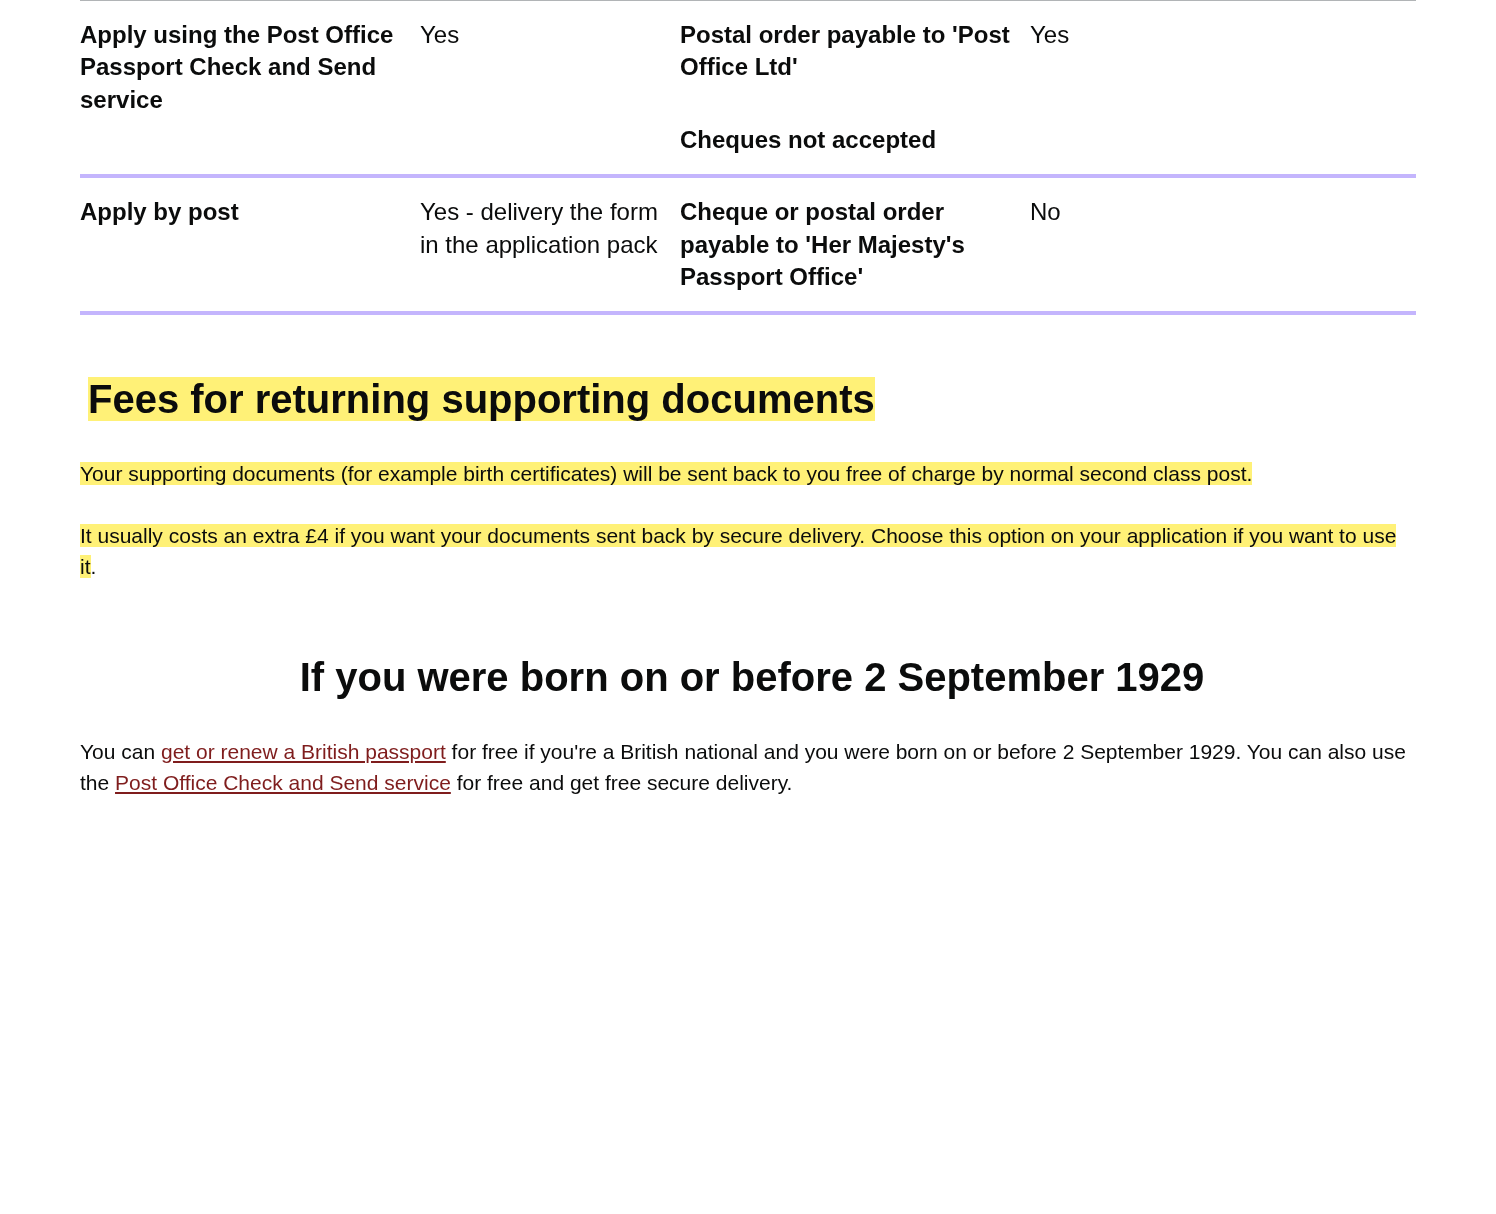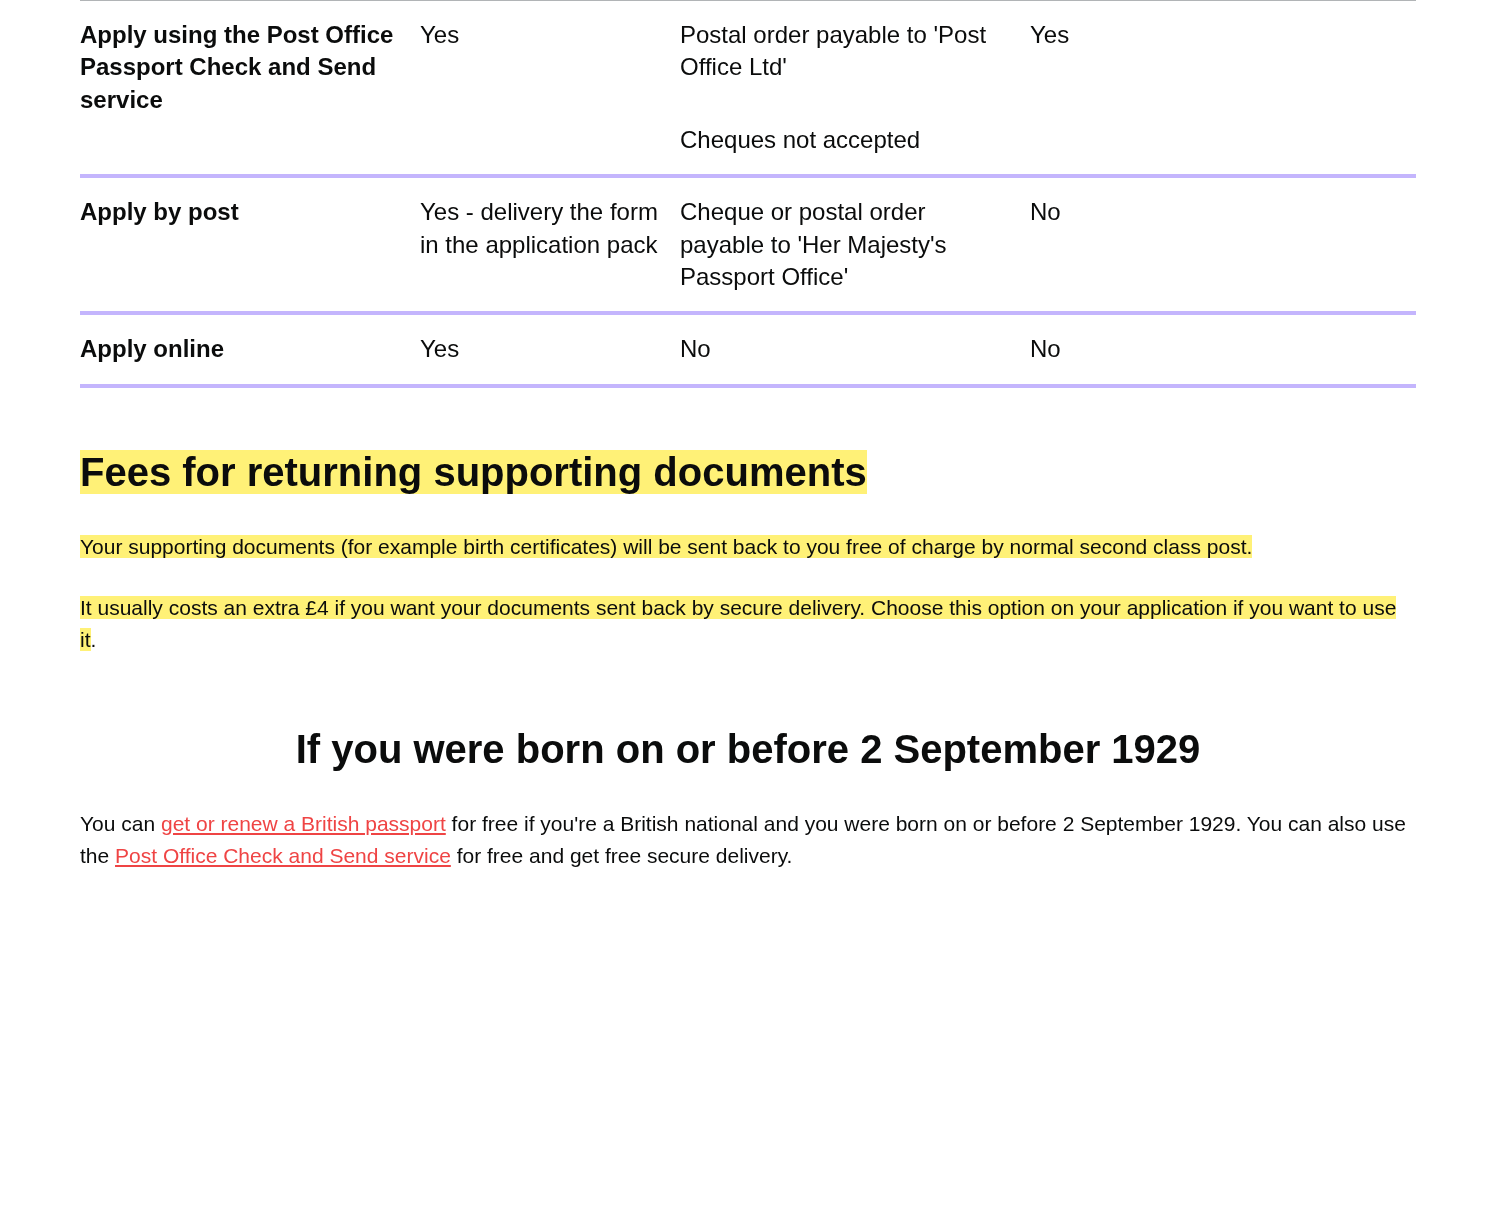--- a/index.html
+++ b/index.html
@@ -42,50 +42,52 @@
     }
     
     td:nth-child(2) {
       width: 260px;
       padding-right: 20px;
     }
     
     td:nth-child(3) {
       width: 350px;
       padding-right: 20px;
+      font-weight: bold;
     }
     
     td:nth-child(4) {
       width: auto;
     }
     
     .payment-secondary {
       margin-top: 40px;
     }
     
     h2 {
       font-size: 40px;
       font-weight: 700;
       line-height: 1.2;
       margin-bottom: 35px;
       margin-top: 30px;
+      margin-left: 8px;
     }
     
     p {
       font-size: 21px;
       line-height: 1.5;
       margin-bottom: 30px;
     }
     
     .highlight {
       background-color: #fff177;
     }
     
     a {
-      color: #ef4444;
+      color: #7f1d1d;
       text-decoration: underline;
     }
     
     .section-spacing {
       margin-top: 70px;
       text-align: center;
     }
   </style>
 </head>
 <body>
@@ -100,26 +102,20 @@
         <div class="payment-secondary">Cheques not accepted</div>
       </td>
       <td>Yes</td>
     </tr>
     <tr>
       <td>Apply by post</td>
       <td>Yes - delivery the form in the application pack</td>
       <td>Cheque or postal order payable to 'Her Majesty's Passport Office'</td>
       <td>No</td>
     </tr>
-    <tr>
-      <td>Apply online</td>
-      <td>Yes</td>
-      <td>No</td>
-      <td>No</td>
-    </tr>
   </tbody>
 </table>
 
 <h2><span class="highlight">Fees for returning supporting documents</span></h2>
 
 <p><span class="highlight">Your supporting documents (for example birth certificates) will be sent back to you free of charge by normal second class post.</span></p>
 
 <p><span class="highlight">It usually costs an extra £4 if you want your documents sent back by secure delivery. Choose this option on your application if you want to use it</span><span>.</span></p>
 
 <h2 class="section-spacing">If you were born on or before 2 September 1929</h2>

